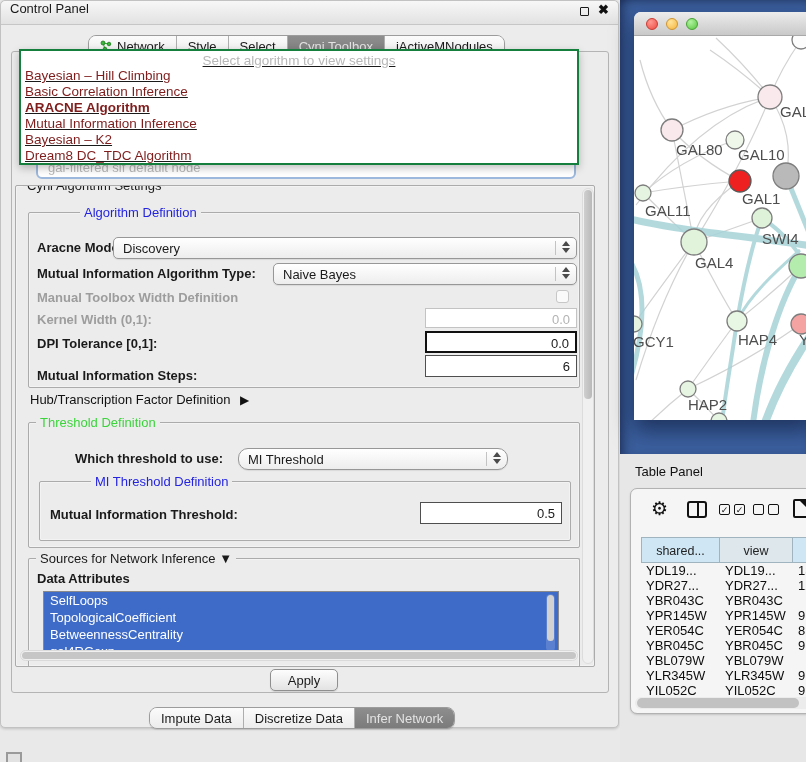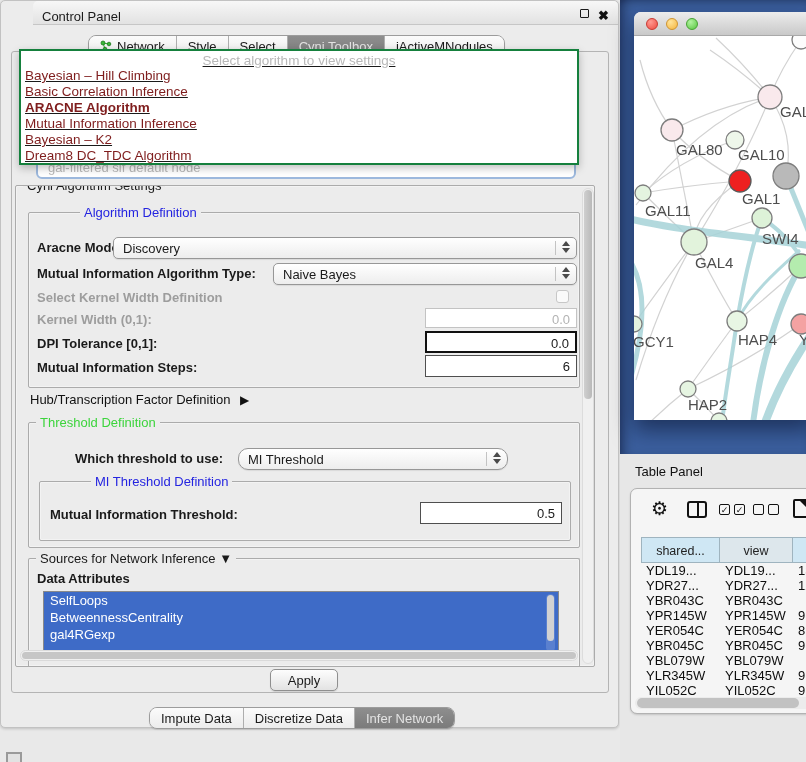--- a/index.html
+++ b/index.html
@@ -5,21 +5,21 @@
   html,body{margin:0;padding:0;background:#e9e9e9;}
   *{box-sizing:border-box;}
   .screen{position:relative;width:806px;height:762px;overflow:hidden;
     font-family:"Liberation Sans",sans-serif;background:#e9e9e9;color:#1a1a1a;}
 
   
   .control-panel{position:absolute;left:0;top:8;width:619px;height:728px;
     background:#ececec;border:1px solid #c2c2c2;border-radius:5px;box-shadow:0 1px 3px rgba(0,0,0,.18);}
   .cp-titlebar{position:absolute;left:0;top:0;right:0;height:24px;
     background:linear-gradient(#f7f7f7,#e2e2e2);border-bottom:1px solid #c6c6c6;border-radius:5px 5px 0 0;
-    display:flex;align-items:flex-start;padding:8px 9px;font-size:13px;margin-left:32px;}
+    display:flex;align-items:flex-end;padding:8px 9px;font-size:13px;}
   .cp-title{flex:1;}
   .float-icon{width:9px;height:9px;border:1.5px solid #1a1a1a;margin-right:9px;border-radius:1px;}
   .close-x{font-size:13px;font-weight:bold;color:#111;line-height:1;}
 
   .seg{position:absolute;display:flex;height:22px;border-radius:8px;overflow:hidden;
     border:1px solid #9c9c9c;box-shadow:0 1px 1px rgba(0,0,0,.12);margin-top:8px;}
   .seg .tab{display:flex;align-items:center;gap:5px;padding:0 11px;font-size:13px;
     background:linear-gradient(#fbfbfb,#ececec);border-right:1px solid #aeaeae;white-space:nowrap;}
   .seg .tab:last-child{border-right:none;}
   .seg .tab.sel{background:linear-gradient(#8e8e8e,#7b7b7b);color:#e3e3e3;}
@@ -199,30 +199,30 @@
 
         <span class="lbl" style="left:8px;top:53px;">Mutual Information Algorithm Type:</span>
         <div class="combo" style="left:244px;top:50px;width:304px;">
           <span>Naive Bayes</span>
           <span class="stepper">
               <span class="tri-up"></span>
               <span class="tri-dn"></span>
             </span>
         </div>
 
-        <span class="lbl dis" style="left:8px;top:77px;">Select Kernel Width Definition</span>
+        <span class="lbl dis" style="left:8px;top:77px;">Manual Toolbox Width Definition</span>
         <span class="checkbox" style="left:527px;top:77px;"></span>
 
         <span class="lbl dis" style="left:8px;top:99px;">Kernel Width (0,1):</span>
         <div class="field dis" style="left:396px;top:95px;width:152px;height:20px;"><span>0.0</span></div>
 
         <span class="lbl" style="left:8px;top:123px;">DPI Tolerance [0,1]:</span>
         <div class="field strong" style="left:396px;top:118px;width:152px;"><span>0.0</span></div>
 
-        <span class="lbl" style="left:8px;top:147px;">Mutual Information Steps:</span>
+        <span class="lbl" style="left:8px;top:155px;">Mutual Information Steps:</span>
         <div class="field" style="left:396px;top:142px;width:152px;"><span>6</span></div>
       </div>
 
       <div class="hub-row">
         <span>Hub/Transcription Factor Definition</span>
         <span class="hub-arrow">▶</span>
       </div>
 
       <div class="group" style="left:12px;top:236px;width:552px;height:126px;">
         <span class="legend green">Threshold Definition</span>
@@ -244,20 +244,21 @@
       </div>
 
       <div class="group" style="left:12px;top:372px;width:552px;height:130px;border-bottom:none;">
         <span class="legend">
           <span>Sources for Network Inference</span>
           <span>▼</span>
         </span>
         <span class="lbl" style="left:8px;top:12px;">Data Attributes</span>
         <div class="attr-list">
           <div class="attr-item">SelfLoops</div>
+          <div class="attr-item">TopologicalCoefficient</div>
           <div class="attr-item">BetweennessCentrality</div>
           <div class="attr-item">gal4RGexp</div>
           <div class="attr-scroll">
               <div class="thumb"></div>
             </div>
         </div>
       </div>
 
       <div class="hscroll" style="left:4px;right:16px;top:464px;">
           <div class="thumb"></div>

